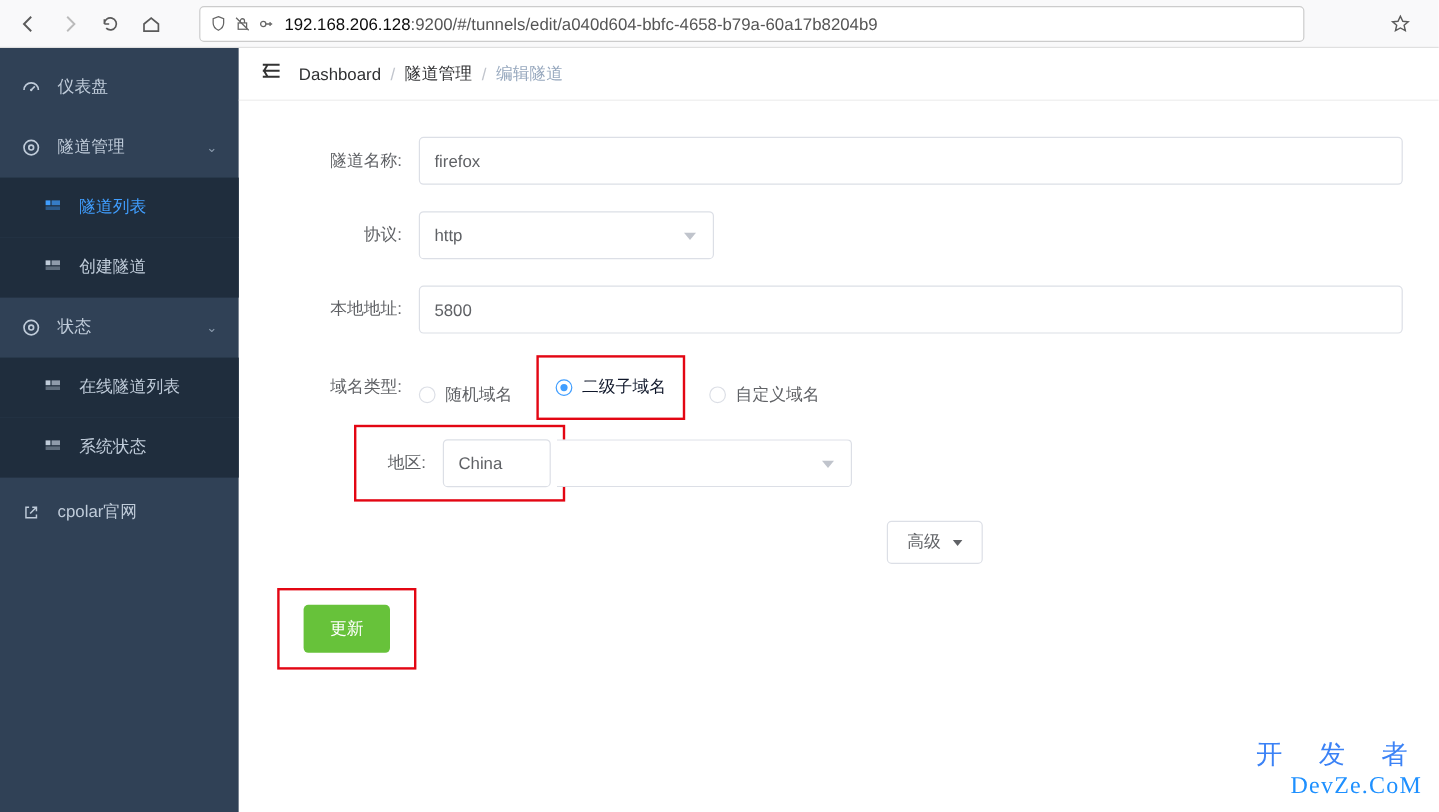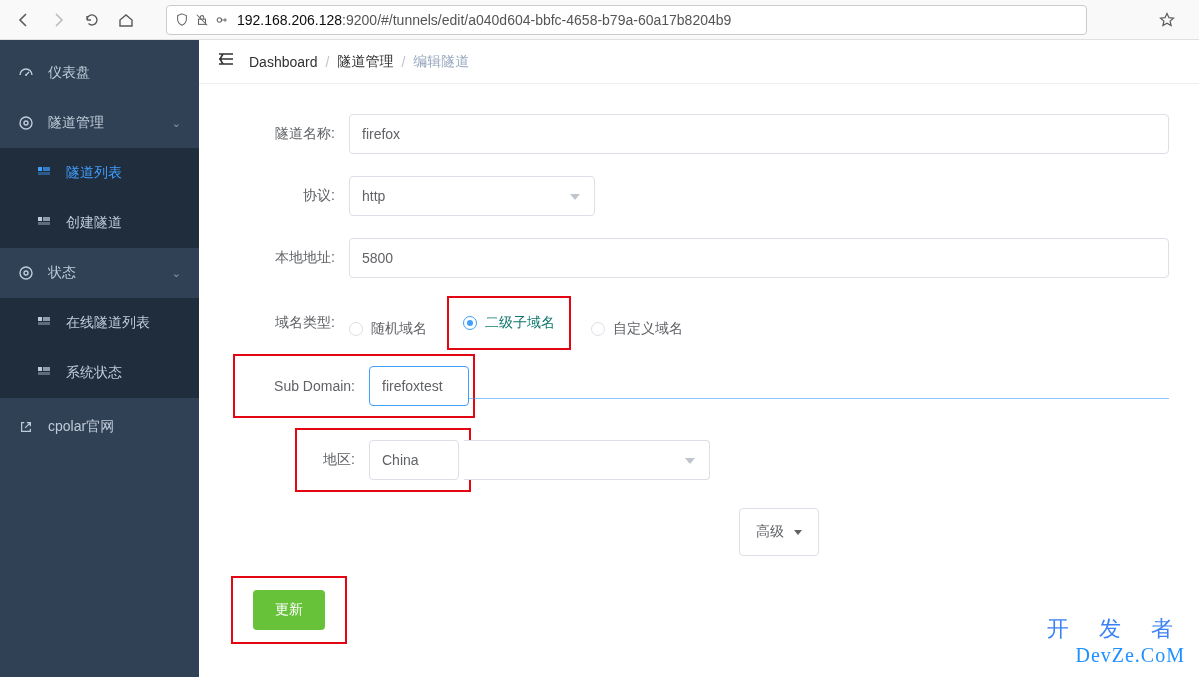--- a/index.html
+++ b/index.html
@@ -38,25 +38,25 @@
   .form-label { width: 120px; text-align: right; padding-right: 14px; color: #606266; font-size: 14px; }
   .form-control { width: 246px; height: 40px; border: 1px solid #dcdfe6; border-radius: 4px; padding: 0 12px; font-size: 14px; color: #606266; display: flex; align-items: center; background: #fff; position: relative; }
   .form-control.select::after { content: ""; position: absolute; right: 14px; top: 17px; border-left: 5px solid transparent; border-right: 5px solid transparent; border-top: 6px solid #c0c4cc; }
   .form-input { border: none; outline: none; width: 100%; font-size: 14px; color: #606266; background: transparent; }
 
   .radio-group { display: flex; gap: 26px; align-items: flex-end; }
   .radio-item { display: flex; align-items: center; gap: 8px; cursor: pointer; font-size: 14px; color: #606266; }
   .radio-circle { width: 14px; height: 14px; border: 1px solid #dcdfe6; border-radius: 50%; position: relative; }
   .radio-item.checked .radio-circle { border-color: #409eff; }
   .radio-item.checked .radio-circle::after { content: ""; position: absolute; width: 6px; height: 6px; background: #409eff; border-radius: 50%; top: 3px; left: 3px; }
-  .radio-item.checked { color: #0f766e; }
+  .radio-item.checked { color: #0f172a; }
   .hl-box { position: absolute; border: 2px solid #e30613; pointer-events: none; }
 
   .advanced-row { display: flex; justify-content: flex-end; padding-right: 350px; margin-top: 10px; margin-bottom: 20px; }
-  .adv-btn { height: 48px; border: 1px solid #dcdfe6; border-radius: 4px; padding: 0 16px; display: flex; align-items: center; gap: 6px; color: #606266; cursor: pointer; background: #fff; }
+  .adv-btn { height: 36px; border: 1px solid #dcdfe6; border-radius: 4px; padding: 0 16px; display: flex; align-items: center; gap: 6px; color: #606266; cursor: pointer; background: #fff; }
   .adv-btn::after { content: ""; border-left: 4px solid transparent; border-right: 4px solid transparent; border-top: 5px solid #606266; margin-left: 4px; }
 
   .submit-row { padding-left: 18px; }
   .submit-btn { background: #67c23a; color: #fff; border: none; border-radius: 4px; height: 40px; padding: 0 22px; font-size: 14px; cursor: pointer; }
 
   .watermark { position: fixed; right: 14px; bottom: 10px; text-align: right; }
   .watermark .l1 { color: #3b82f6; font-size: 22px; letter-spacing: 12px; font-weight: 400; }
   .watermark .l2 { color: #1e90ff; font-size: 20px; font-weight: 500; letter-spacing: 1px; font-family: Liberation Serif, serif; }
 
   .rel { position: relative; }
@@ -245,30 +245,20 @@
             </label>
             <div class="hl-box" style="top:-12px;left:-6px;right:-6px;bottom:-12px;"></div>
           </div>
           <label class="radio-item">
             <span class="radio-circle"></span>
             <span>自定义域名</span>
           </label>
         </div>
       </div>
 
-      <div class="form-row rel">
-        <div class="rel" style="display:flex;align-items:center;padding:6px 0;">
-          <div class="form-label" style="width:140px;">Sub Domain:</div>
-          <div class="form-control" style="width:100px;border-color:#409eff;">
-            <input class="form-input" value="firefoxtest" style="">
-          </div>
-          <div class="hl-box" style="top:-6px;left:4px;right:-6px;bottom:-6px;"></div>
-        </div>
-        <div style="flex:1;height:1px;background:#409eff;margin-top:38px;align-self:flex-start;opacity:0.6;"></div>
-      </div>
 
       <div class="form-row rel">
         <div class="rel" style="display:flex;align-items:center;padding:6px 6px 6px 0;margin-left:60px;">
           <div class="form-label" style="width:80px;">地区:</div>
           <div class="form-control" style="width:90px;">
             <span>China</span>
           </div>
           <div class="hl-box" style="top:-6px;left:6px;right:-6px;bottom:-6px;"></div>
         </div>
         <div class="form-control select" style="width:246px;margin-left:-1px;border-left:none;border-top-left-radius:0;border-bottom-left-radius:0;"></div>

